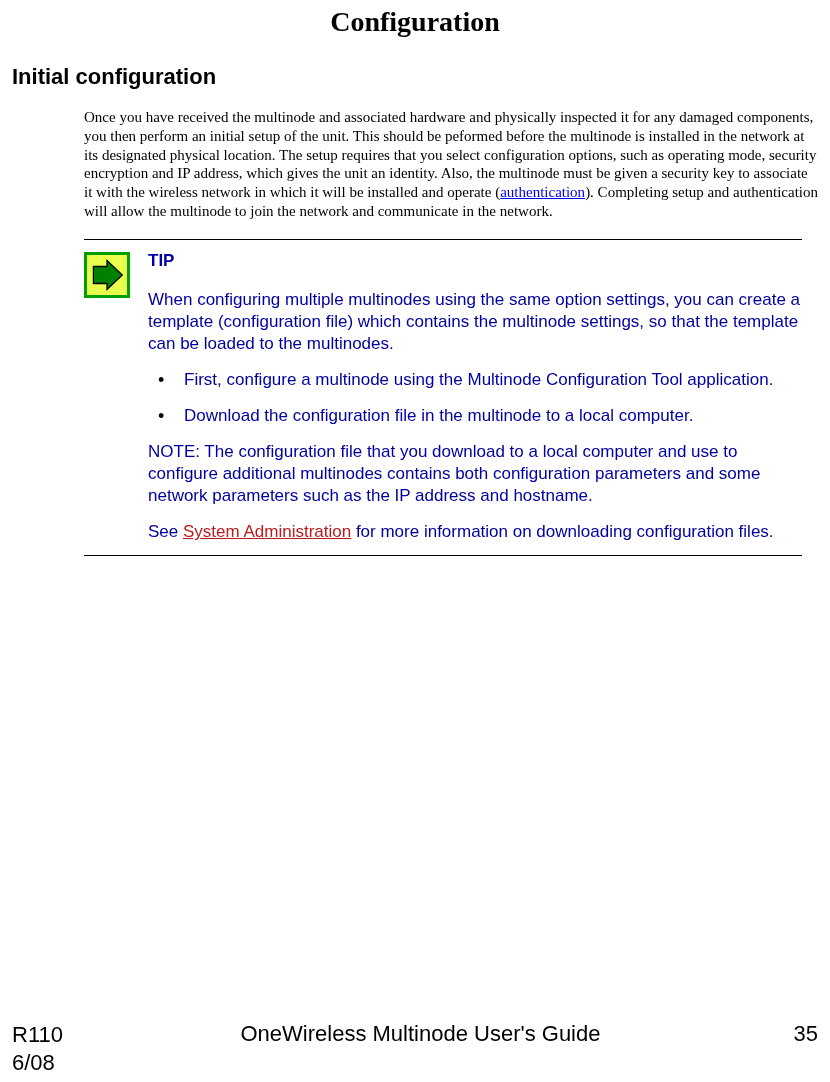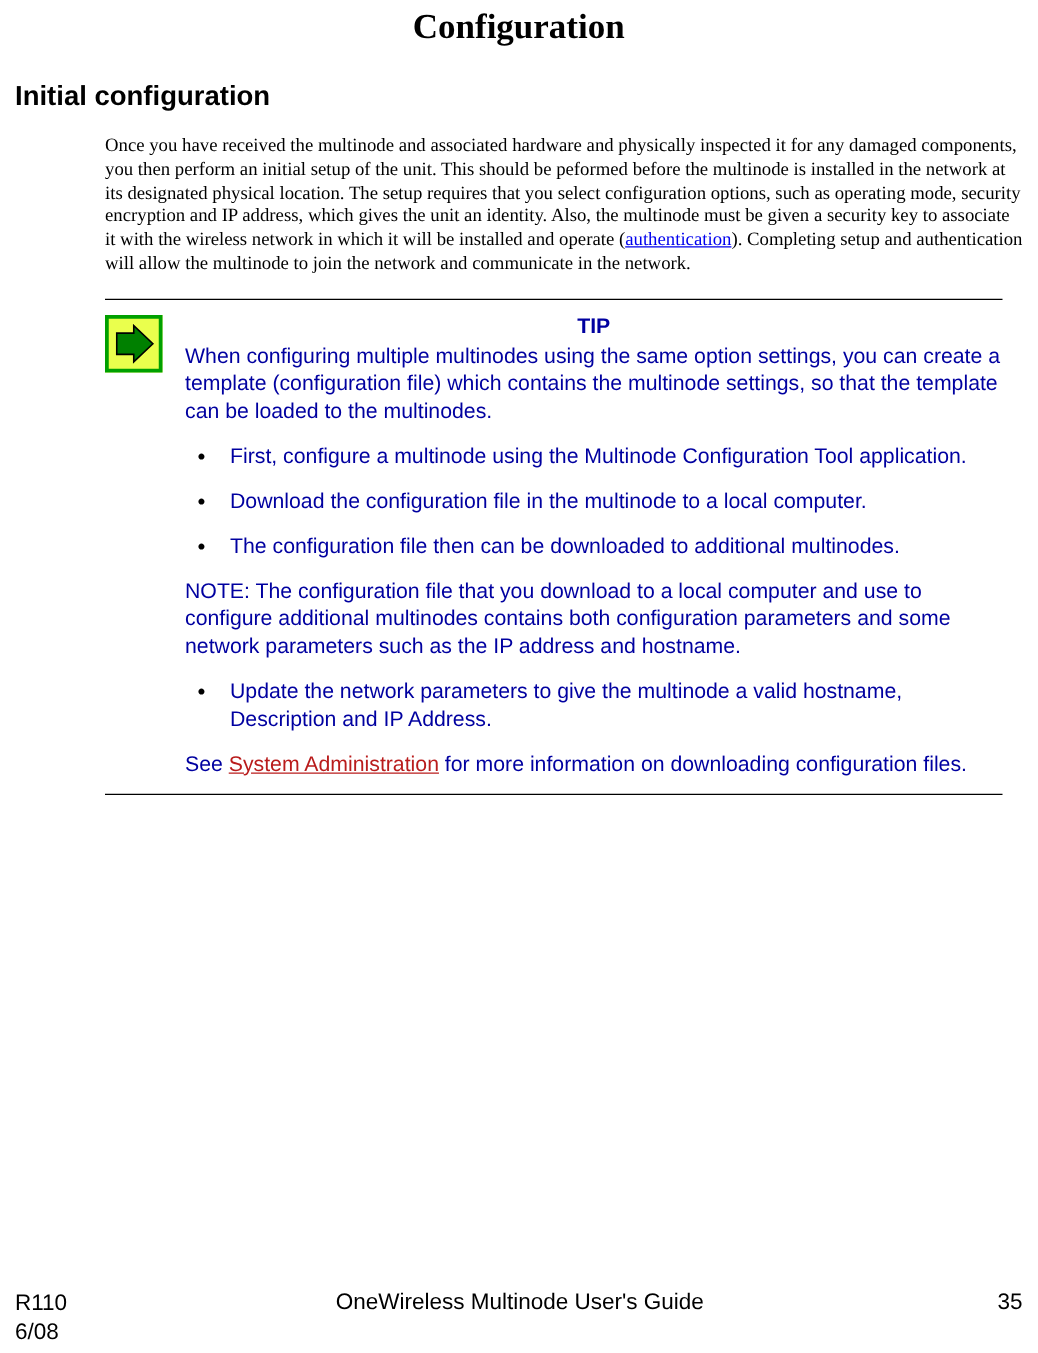--- a/index.html
+++ b/index.html
@@ -61,23 +61,22 @@
     }
     .tip-icon svg { width: 34px; height: 34px; }
     .tip-content {
       font-family: Arial, sans-serif;
       font-size: 17px;
       color: #0000a0;
       line-height: 1.3;
     }
     .tip-title {
       font-weight: bold;
-      margin-bottom: 2px;
+      margin-bottom: 17px;
       color: #0000a0;
-      text-align: center;
     }
     .tip-p { margin-bottom: 14px; }
     .tip-ul { list-style: none; padding-left: 0; margin: 0; }
     .tip-ul li {
       position: relative;
       padding-left: 36px;
       margin-bottom: 14px;
     }
     .tip-ul li::before {
       content: "•";
@@ -89,21 +88,21 @@
       line-height: 1.3;
     }
     .tip-note { margin-bottom: 14px; }
     .tip-link-inline { text-decoration: underline; color: #b91c1c; }
     .footer {
       position: absolute;
       bottom: 6px;
       left: 12px;
       right: 12px;
       font-family: Arial, sans-serif;
-      font-size: 18px;
+      font-size: 22px;
       display: flex;
       justify-content: space-between;
       align-items: flex-start;
     }
     .footer-left { text-align: left; line-height: 1.25; }
     .footer-center { text-align: center; flex: 1; }
     .footer-right { text-align: right; min-width: 40px; }
   </style>
 </head>
 <body>
@@ -122,26 +121,22 @@
       <svg viewBox="0 0 40 40">
         <polygon points="4,10 20,10 20,3 38,20 20,37 20,30 4,30" fill="#008000" stroke="#000" stroke-width="1.5"></polygon>
       </svg>
     </div>
     <div class="tip-content">
       <div class="tip-title">TIP</div>
       <div class="tip-p">When configuring multiple multinodes using the same option settings, you can create a template (configuration file) which contains the multinode settings, so that the template can be loaded to the multinodes.</div>
       <ul class="tip-ul">
         <li>First, configure a multinode using the Multinode Configuration Tool application.</li>
         <li>Download the configuration file in the multinode to a local computer.</li>
-        <li>The configuration file then can be downloaded to additional multinodes.</li>
       </ul>
       <div class="tip-note">NOTE:  The configuration file that you download to a local computer and use to configure additional multinodes contains both configuration parameters and some network parameters such as the IP address and hostname.</div>
-      <ul class="tip-ul">
-        <li>Update the network parameters to give the multinode a valid hostname, Description and IP Address.</li>
-      </ul>
       <div>
         <span>See </span><span class="tip-link-inline">System Administration</span><span> for more information on downloading configuration files.</span>
       </div>
     </div>
   </div>
 </div>
 
 <div class="footer">
   <div class="footer-left">
     <span>R110</span><br>

